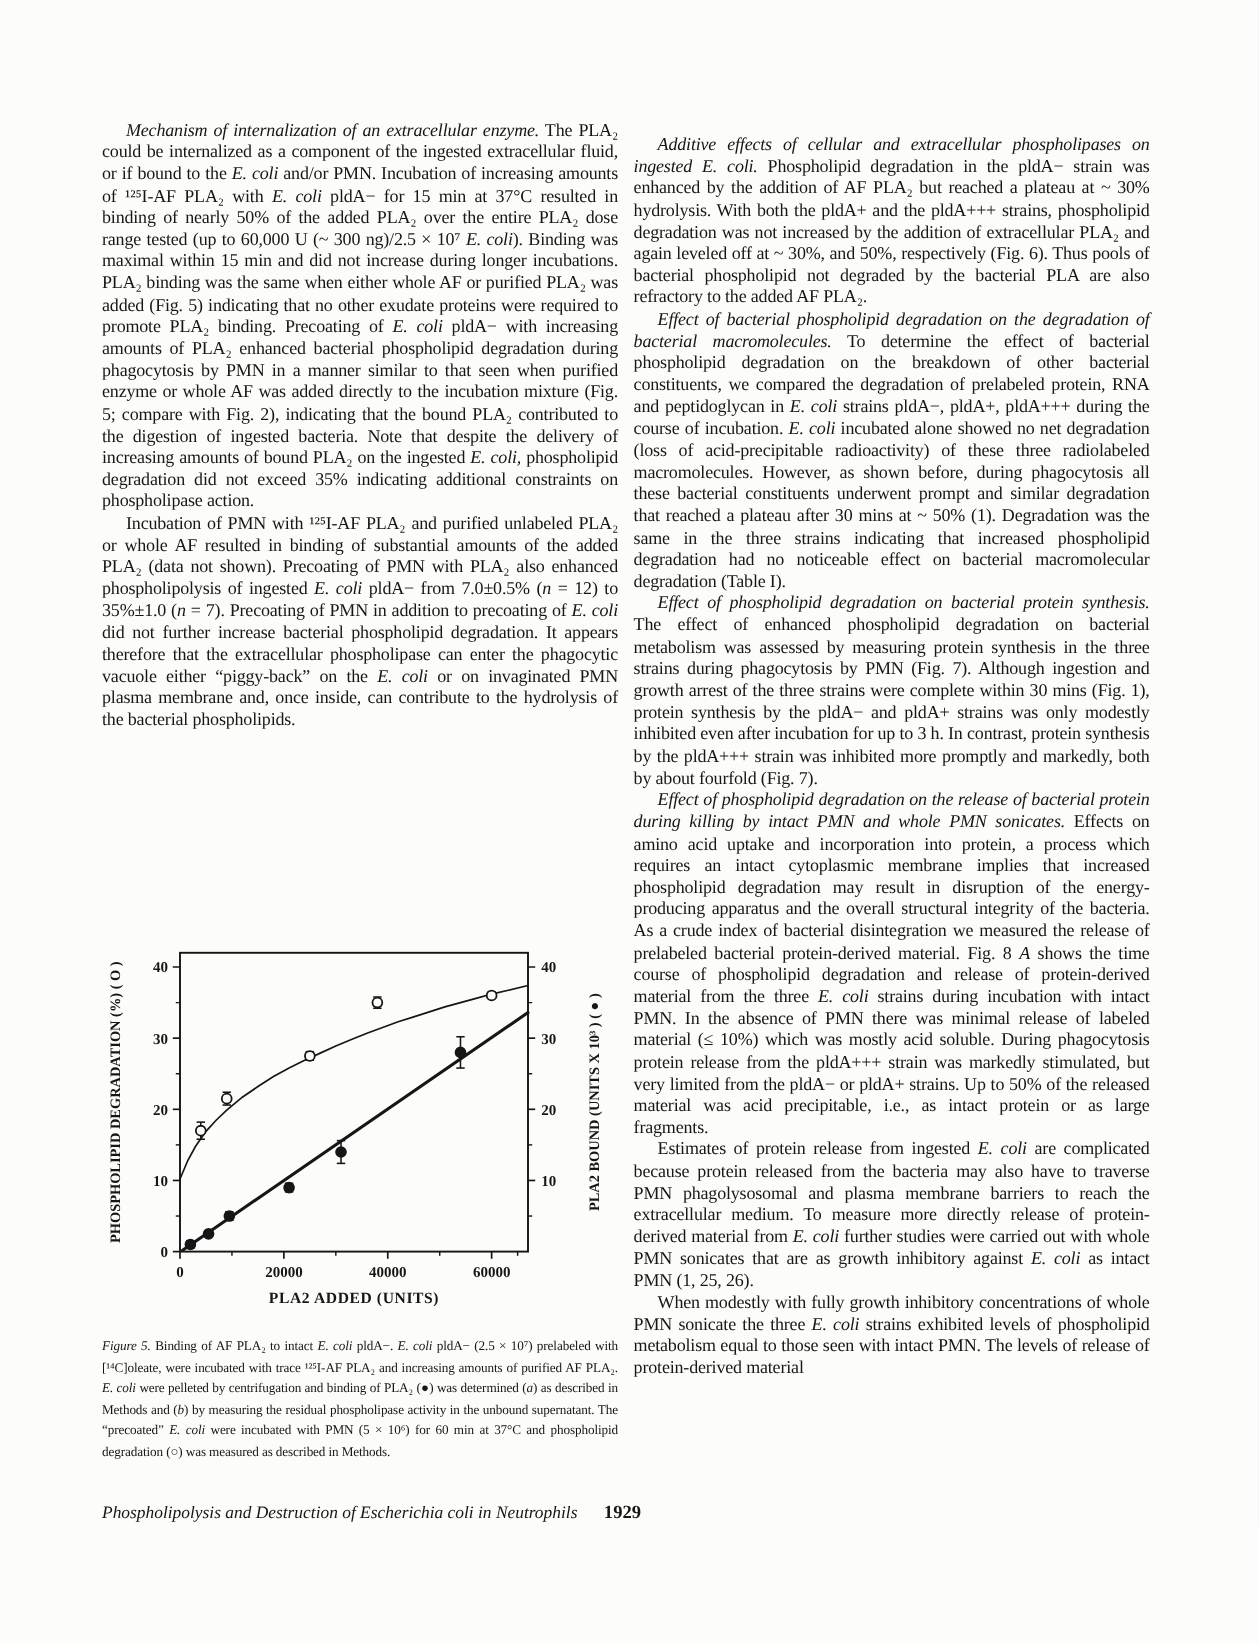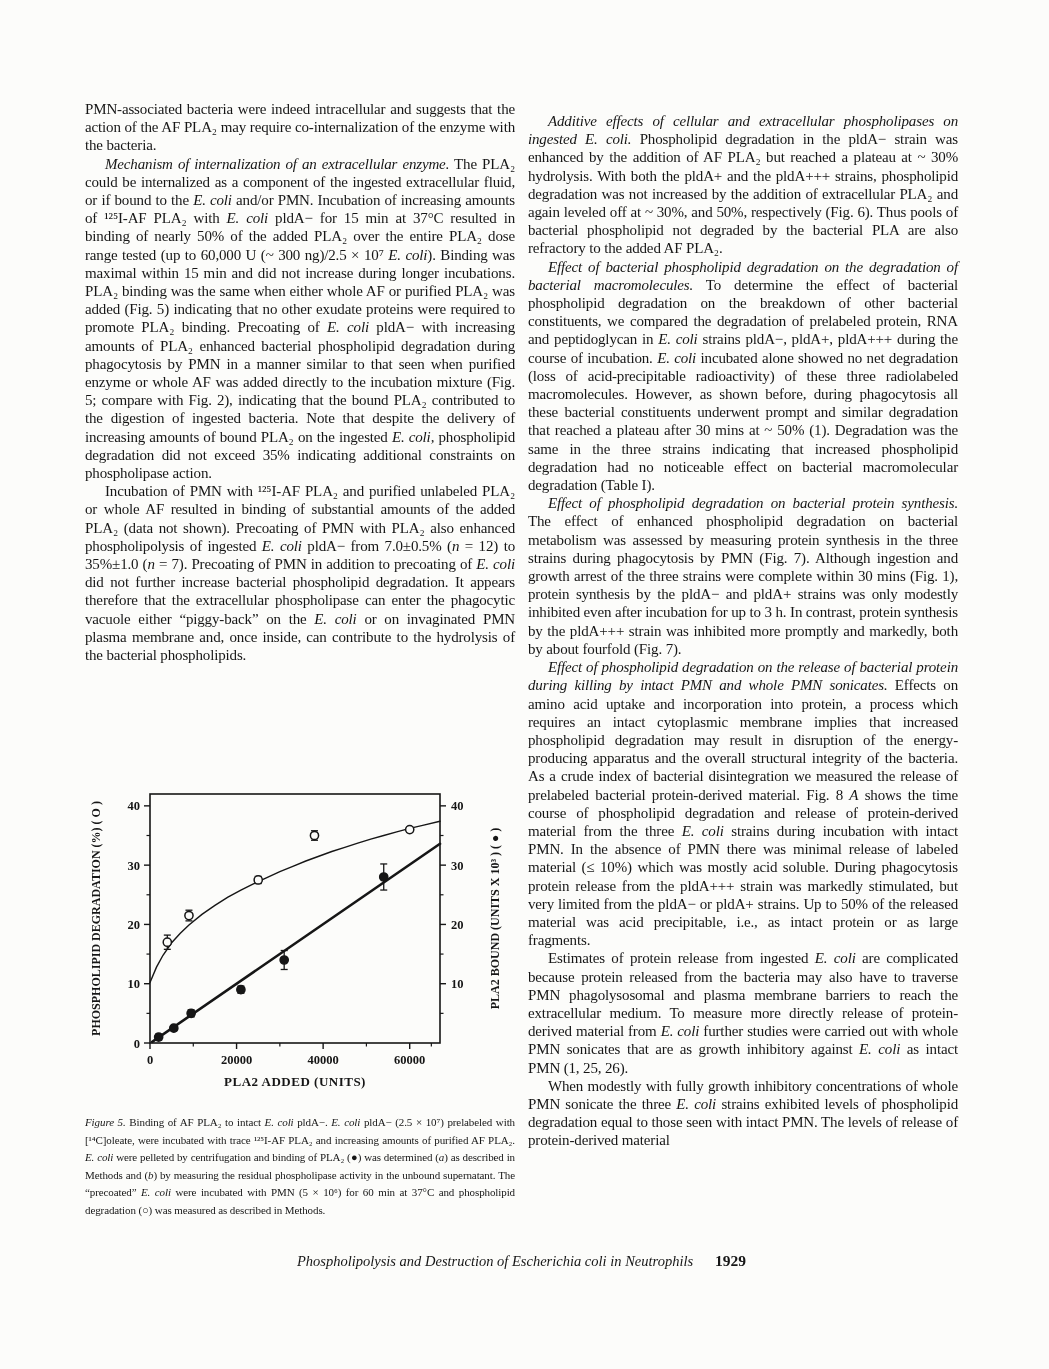--- a/index.html
+++ b/index.html
@@ -9,32 +9,31 @@
        font-size:15px;line-height:18.2px;letter-spacing:-0.15px;}
   .col.left{left:85px;}
   .col.right{left:528px;margin-top:12px;}
   .para{margin:0;}
   .para.indent{text-indent:20px;}
   .it{font-style:italic;}
   .figure{position:absolute;left:85px;top:786px;width:430px;margin:0;}
   .chart{display:block;}
   svg text{font-family:"Liberation Serif","DejaVu Serif","DejaVu Sans",serif;font-weight:bold;fill:#161616;}
   .caption{margin-top:16px;font-size:11px;line-height:17.6px;text-align:justify;letter-spacing:-0.1px;}
-  .footer{position:absolute;left:85px;top:1252px;width:873px;text-align:center;font-size:14.5px;}
+  .footer{position:absolute;left:85px;top:1252px;width:873px;text-align:left;font-size:14.5px;}
   .footer-title{font-style:italic;}
   .footer-page{font-weight:bold;font-style:normal;margin-left:22px;font-size:15.5px;}
 </style>
 </head>
 <body>
 
 <div class="page">
 
   <div class="col left">
     <div>
-        <p class="para"><span>PMN-associated bacteria were indeed intracellular and suggests that the action of the AF PLA₂ may require co-internalization of the enzyme with the bacteria.</span></p>
         <p class="para indent"><span class="it">Mechanism of internalization of an extracellular enzyme.</span><span> The PLA₂ could be internalized as a component of the ingested extracellular fluid, or if bound to the </span><span class="it">E. coli</span><span> and/or PMN. Incubation of increasing amounts of ¹²⁵I-AF PLA₂ with </span><span class="it">E. coli</span><span> pldA− for 15 min at 37°C resulted in binding of nearly 50% of the added PLA₂ over the entire PLA₂ dose range tested (up to 60,000 U (~ 300 ng)/2.5 × 10⁷ </span><span class="it">E. coli</span><span>). Binding was maximal within 15 min and did not increase during longer incubations. PLA₂ binding was the same when either whole AF or purified PLA₂ was added (Fig. 5) indicating that no other exudate proteins were required to promote PLA₂ binding. Precoating of </span><span class="it">E. coli</span><span> pldA− with increasing amounts of PLA₂ enhanced bacterial phospholipid degradation during phagocytosis by PMN in a manner similar to that seen when purified enzyme or whole AF was added directly to the incubation mixture (Fig. 5; compare with Fig. 2), indicating that the bound PLA₂ contributed to the digestion of ingested bacteria. Note that despite the delivery of increasing amounts of bound PLA₂ on the ingested </span><span class="it">E. coli,</span><span> phospholipid degradation did not exceed 35% indicating additional constraints on phospholipase action.</span></p>
         <p class="para indent"><span>Incubation of PMN with ¹²⁵I-AF PLA₂ and purified unlabeled PLA₂ or whole AF resulted in binding of substantial amounts of the added PLA₂ (data not shown). Precoating of PMN with PLA₂ also enhanced phospholipolysis of ingested </span><span class="it">E. coli</span><span> pldA− from 7.0±0.5% (</span><span class="it">n</span><span> = 12) to 35%±1.0 (</span><span class="it">n</span><span> = 7). Precoating of PMN in addition to precoating of </span><span class="it">E. coli</span><span> did not further increase bacterial phospholipid degradation. It appears therefore that the extracellular phospholipase can enter the phagocytic vacuole either “piggy-back” on the </span><span class="it">E. coli</span><span> or on invaginated PMN plasma membrane and, once inside, can contribute to the hydrolysis of the bacterial phospholipids.</span></p>
       </div>
   </div>
 
   <figure class="figure">
     <svg class="chart" width="430" height="312" viewBox="0 0 430 312" xmlns="http://www.w3.org/2000/svg">
         <rect x="65" y="8" width="290" height="249" fill="none" stroke="#161616" stroke-width="1.6"></rect>
         <line x1="65" y1="257" x2="65" y2="263" stroke="#161616" stroke-width="1.4"></line>
         <text x="65" y="278" text-anchor="middle" font-size="12.5">0</text>
@@ -127,21 +126,21 @@
     <figcaption class="caption"><span class="it">Figure 5.</span><span> Binding of AF PLA₂ to intact </span><span class="it">E. coli</span><span> pldA−. </span><span class="it">E. coli</span><span> pldA− (2.5 × 10⁷) prelabeled with [¹⁴C]oleate, were incubated with trace ¹²⁵I-AF PLA₂ and increasing amounts of purified AF PLA₂. </span><span class="it">E. coli</span><span> were pelleted by centrifugation and binding of PLA₂ (●) was determined (</span><span class="it">a</span><span>) as described in Methods and (</span><span class="it">b</span><span>) by measuring the residual phospholipase activity in the unbound supernatant. The “precoated” </span><span class="it">E. coli</span><span> were incubated with PMN (5 × 10⁶) for 60 min at 37°C and phospholipid degradation (○) was measured as described in Methods.</span></figcaption>
   </figure>
 
   <div class="col right">
     <div>
         <p class="para indent"><span class="it">Additive effects of cellular and extracellular phospholipases on ingested E. coli.</span><span> Phospholipid degradation in the pldA− strain was enhanced by the addition of AF PLA₂ but reached a plateau at ~ 30% hydrolysis. With both the pldA+ and the pldA+++ strains, phospholipid degradation was not increased by the addition of extracellular PLA₂ and again leveled off at ~ 30%, and 50%, respectively (Fig. 6). Thus pools of bacterial phospholipid not degraded by the bacterial PLA are also refractory to the added AF PLA₂.</span></p>
         <p class="para indent"><span class="it">Effect of bacterial phospholipid degradation on the degradation of bacterial macromolecules.</span><span> To determine the effect of bacterial phospholipid degradation on the breakdown of other bacterial constituents, we compared the degradation of prelabeled protein, RNA and peptidoglycan in </span><span class="it">E. coli</span><span> strains pldA−, pldA+, pldA+++ during the course of incubation. </span><span class="it">E. coli</span><span> incubated alone showed no net degradation (loss of acid-precipitable radioactivity) of these three radiolabeled macromolecules. However, as shown before, during phagocytosis all these bacterial constituents underwent prompt and similar degradation that reached a plateau after 30 mins at ~ 50% (1). Degradation was the same in the three strains indicating that increased phospholipid degradation had no noticeable effect on bacterial macromolecular degradation (Table I).</span></p>
         <p class="para indent"><span class="it">Effect of phospholipid degradation on bacterial protein synthesis.</span><span> The effect of enhanced phospholipid degradation on bacterial metabolism was assessed by measuring protein synthesis in the three strains during phagocytosis by PMN (Fig. 7). Although ingestion and growth arrest of the three strains were complete within 30 mins (Fig. 1), protein synthesis by the pldA− and pldA+ strains was only modestly inhibited even after incubation for up to 3 h. In contrast, protein synthesis by the pldA+++ strain was inhibited more promptly and markedly, both by about fourfold (Fig. 7).</span></p>
         <p class="para indent"><span class="it">Effect of phospholipid degradation on the release of bacterial protein during killing by intact PMN and whole PMN sonicates.</span><span> Effects on amino acid uptake and incorporation into protein, a process which requires an intact cytoplasmic membrane implies that increased phospholipid degradation may result in disruption of the energy-producing apparatus and the overall structural integrity of the bacteria. As a crude index of bacterial disintegration we measured the release of prelabeled bacterial protein-derived material. Fig. 8 </span><span class="it">A</span><span> shows the time course of phospholipid degradation and release of protein-derived material from the three </span><span class="it">E. coli</span><span> strains during incubation with intact PMN. In the absence of PMN there was minimal release of labeled material (≤ 10%) which was mostly acid soluble. During phagocytosis protein release from the pldA+++ strain was markedly stimulated, but very limited from the pldA− or pldA+ strains. Up to 50% of the released material was acid precipitable, i.e., as intact protein or as large fragments.</span></p>
         <p class="para indent"><span>Estimates of protein release from ingested </span><span class="it">E. coli</span><span> are complicated because protein released from the bacteria may also have to traverse PMN phagolysosomal and plasma membrane barriers to reach the extracellular medium. To measure more directly release of protein-derived material from </span><span class="it">E. coli</span><span> further studies were carried out with whole PMN sonicates that are as growth inhibitory against </span><span class="it">E. coli</span><span> as intact PMN (1, 25, 26).</span></p>
-        <p class="para indent"><span>When modestly with fully growth inhibitory concentrations of whole PMN sonicate the three </span><span class="it">E. coli</span><span> strains exhibited levels of phospholipid degradation equal to those seen with intact PMN. The levels of release of protein-derived material</span></p>
+        <p class="para indent"><span>When modestly with fully growth inhibitory concentrations of whole PMN sonicate the three </span><span class="it">E. coli</span><span> strains exhibited levels of phospholipid metabolism equal to those seen with intact PMN. The levels of release of protein-derived material</span></p>
       </div>
   </div>
 
   <div class="footer">
     <span class="footer-title"><span class="it">Phospholipolysis and Destruction of Escherichia coli in Neutrophils</span></span><span class="footer-page">1929</span>
   </div>
 
 </div>
 
 </body></html>

